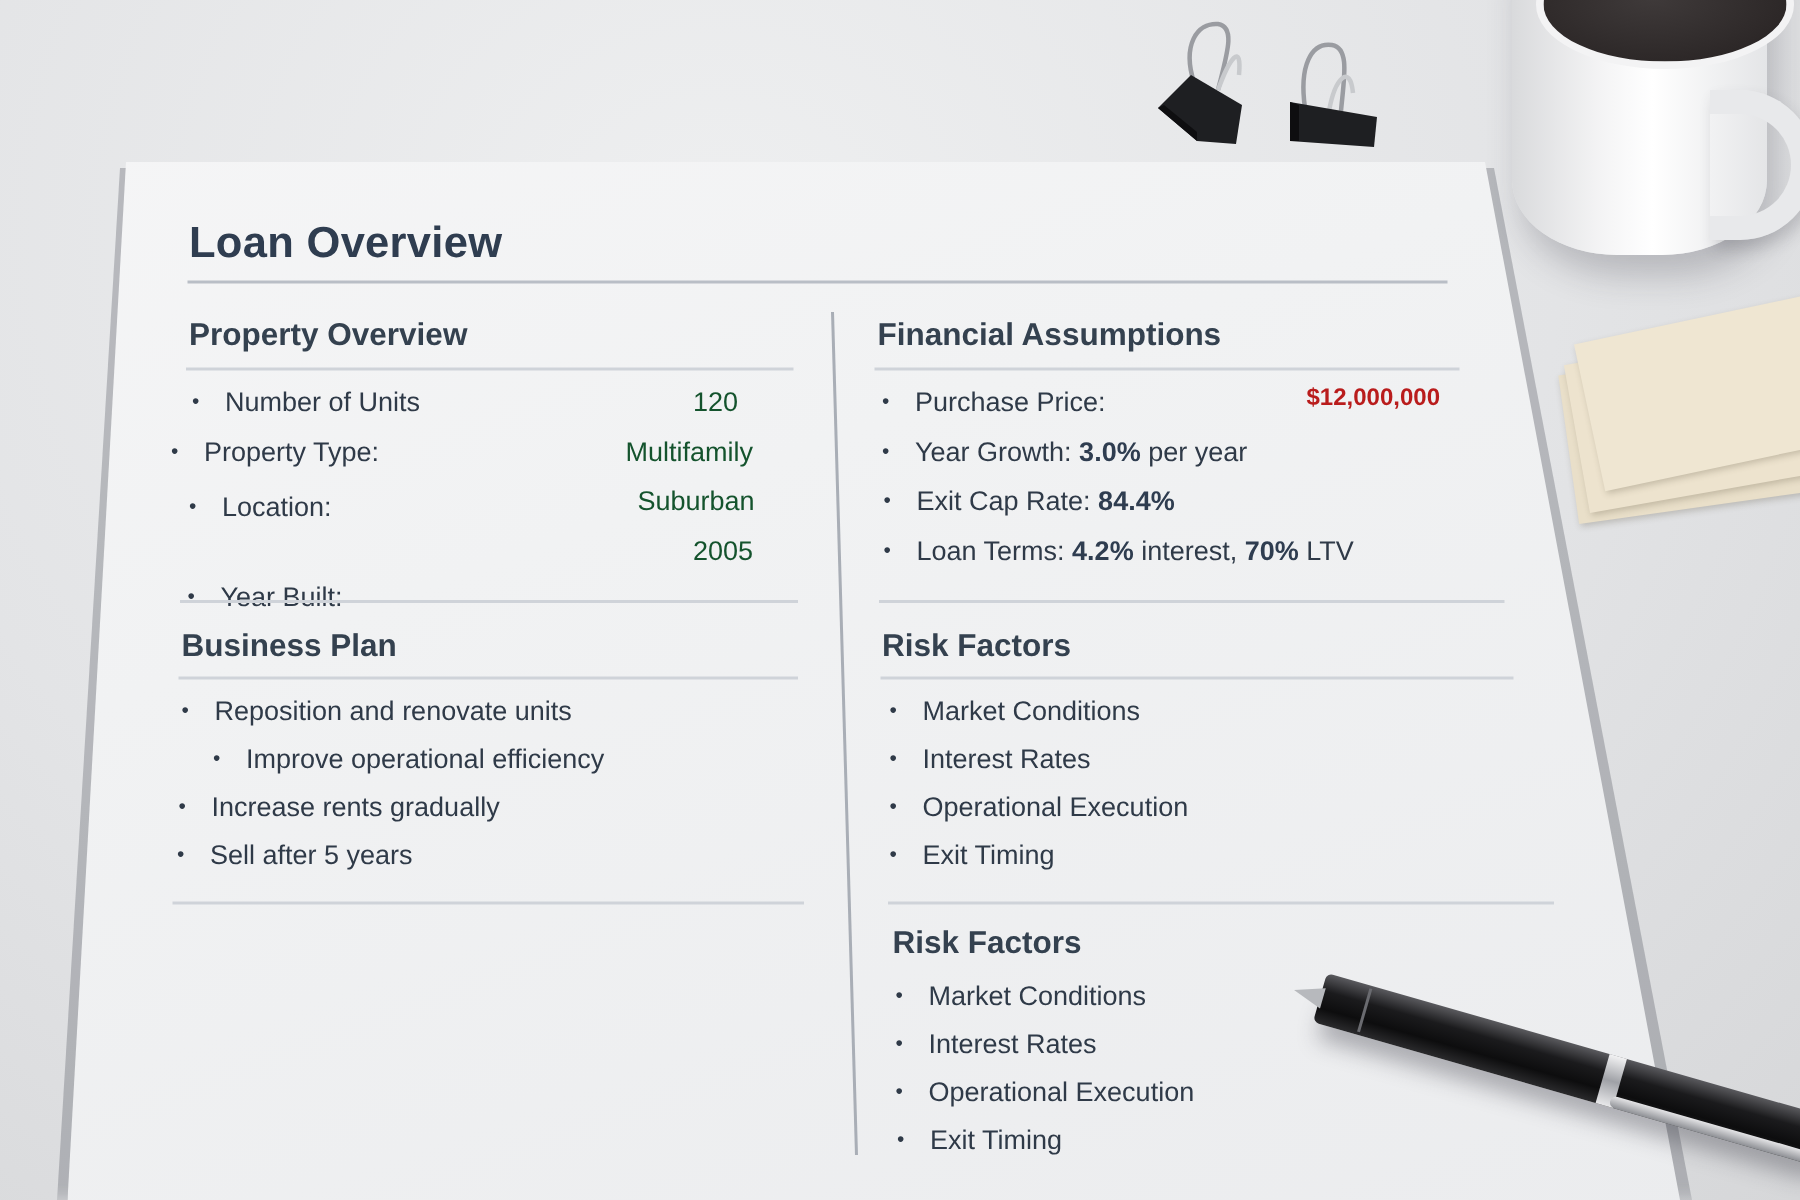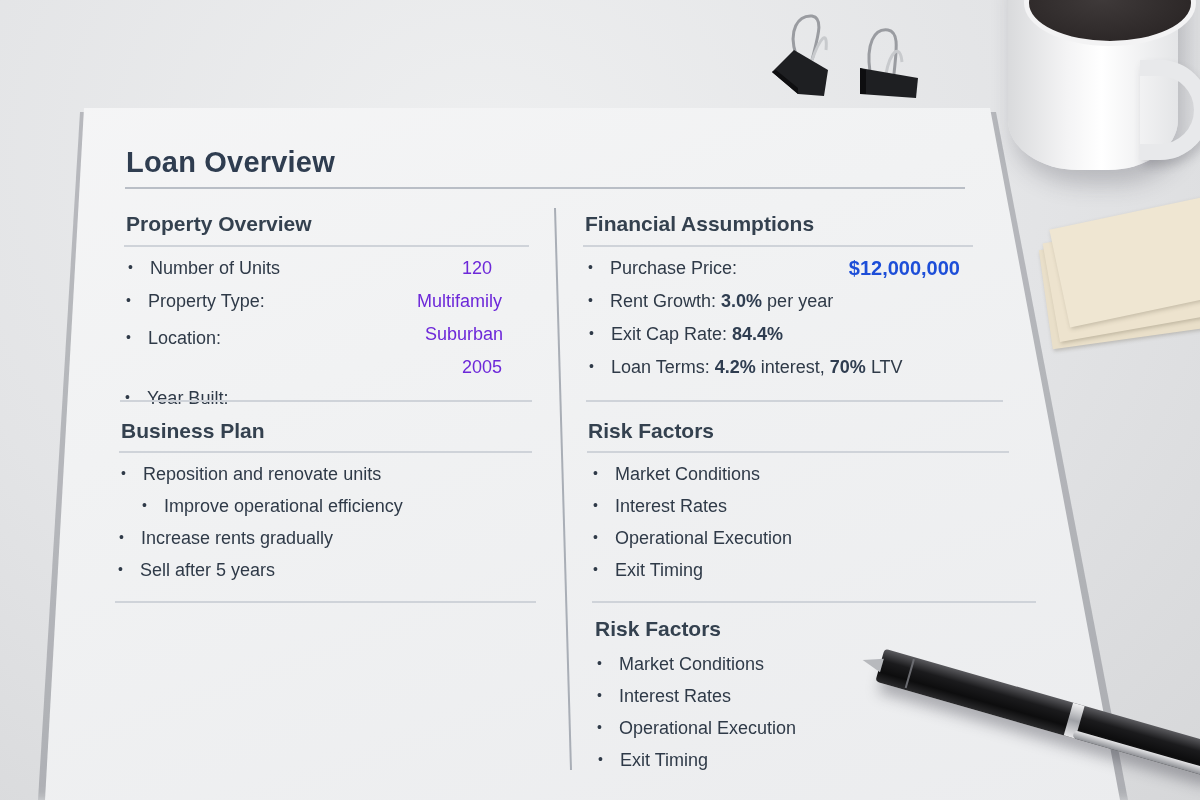--- a/index.html
+++ b/index.html
@@ -23,22 +23,22 @@
       background: linear-gradient(160deg, #f6f6f7 0%, #f1f2f3 40%, #ebecee 100%);
     }
     .abs { position: absolute; }
     .doc-title { left: 126px; top: 146px; font-size: 29px; font-weight: bold; letter-spacing: 0.2px; color: #2f3d50; }
     .rule { height: 2px; background: #b9bec6; }
     .rule.light { height: 1.5px; background: #cfd3d9; }
     .sec-title { font-size: 21px; font-weight: bold; color: #34414f; }
     .item { font-size: 18px; color: #2f3a48; white-space: nowrap; }
     .item .bullet { display: inline-block; width: 22px; font-size: 14px; vertical-align: 2px; }
     .item b { font-weight: bold; color: #2f3d50; }
-    .val { font-size: 18px; color: #6d28d9; text-align: right; white-space: nowrap; }
-    .val.big { font-size: 20px; font-weight: bold; color: #1d4ed8; }
+    .val { font-size: 18px; color: #14532d; text-align: right; white-space: nowrap; }
+    .val.big { font-size: 16px; font-weight: bold; color: #b91c1c; }
     .vdiv {
       position: absolute; left: 0; top: 0; width: 1200px; height: 800px;
       clip-path: polygon(554px 208px, 556px 208px, 572px 770px, 570px 770px);
       background: #a9aeb6;
     }
     
     .clip { position: absolute; }
     .mug {
       position: absolute; left: 1008px; top: -30px; width: 170px; height: 200px;
       border-radius: 0 0 70px 70px / 0 0 50px 50px;
@@ -103,21 +103,21 @@
 
 <section>
   <div class="abs sec-title" style="left:126px;top:212px;">Property Overview</div>
   <div class="abs rule light" style="left:124px;top:245px;width:405px;"></div>
 
   <div class="abs item" style="left:128px;top:258px;">
     <span class="bullet">•</span><span>Number of Units</span>
   </div>
   <div class="abs val" style="right:708px;top:258px;">120</div>
 
-  <div class="abs item" style="left:126px;top:291px;">
+  <div class="abs item" style="left:114px;top:291px;">
     <span class="bullet">•</span><span>Property Type:</span>
   </div>
   <div class="abs val" style="right:698px;top:291px;">Multifamily</div>
 
   <div class="abs item" style="left:126px;top:328px;">
     <span class="bullet">•</span><span>Location:</span>
   </div>
   <div class="abs val" style="right:697px;top:324px;">Suburban</div>
 
   <div class="abs item" style="left:125px;top:357px;margin-top:31px;">
@@ -149,21 +149,21 @@
 <section>
   <div class="abs sec-title" style="left:585px;top:212px;">Financial Assumptions</div>
   <div class="abs rule light" style="left:583px;top:245px;width:390px;"></div>
 
   <div class="abs item" style="left:588px;top:258px;">
     <span class="bullet">•</span><span>Purchase Price:</span>
   </div>
   <div class="abs val big" style="right:240px;top:257px;">$12,000,000</div>
 
   <div class="abs item" style="left:588px;top:291px;">
-    <span class="bullet">•</span><span>Rent Growth:</span>
+    <span class="bullet">•</span><span>Year Growth:</span>
     <b>3.0%</b>
     <span>per year</span>
   </div>
 
   <div class="abs item" style="left:589px;top:324px;">
     <span class="bullet">•</span><span>Exit Cap Rate:</span>
     <b>84.4%</b>
   </div>
 
   <div class="abs item" style="left:589px;top:357px;">

